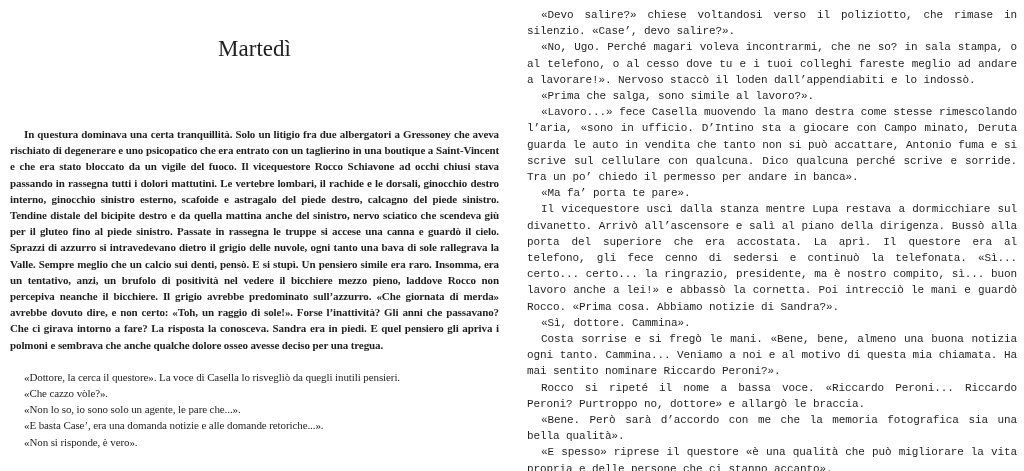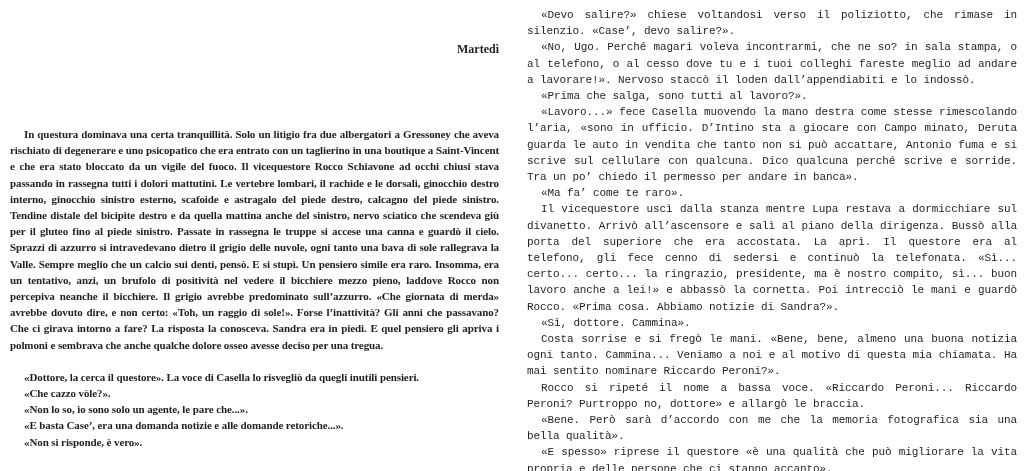--- a/index.html
+++ b/index.html
@@ -37,35 +37,34 @@
     left: 10px;
     width: 489px;
   }
   .page-right {
     left: 527px;
     top: 7px;
     width: 490px;
     font-family: Liberation Mono, monospace;
   }
   .chapter-title {
-    font-size: 12px;
-    font-weight: 700;
-    text-align: right;
+    font-size: 23px;
+    font-weight: 400;
+    text-align: center;
     text-indent: 0;
     letter-spacing: 0;
     line-height: 22px;
     margin: 38px 0 0 0;
   }
   .first-par {
     margin-top: 66px !important;
     font-weight: bold;
   }
   .dialogue-block {
     margin-top: 16px;
-    font-weight: bold;
   }
 </style>
 </head>
 <body style="background: rgb(255, 255, 255); color: rgb(31, 31, 31);">
 
 <div class="spread">
 
   <div class="page page-left">
     <h1 class="chapter-title">Martedì</h1>
     <p class="first-par">In questura dominava una certa tranquillità. Solo un litigio fra due albergatori a Gressoney che aveva rischiato di degenerare e uno psicopatico che era entrato con un taglierino in una boutique a Saint-Vincent e che era stato bloccato da un vigile del fuoco. Il vicequestore Rocco Schiavone ad occhi chiusi stava passando in rassegna tutti i dolori mattutini. Le vertebre lombari, il rachide e le dorsali, ginocchio destro interno, ginocchio sinistro esterno, scafoide e astragalo del piede destro, calcagno del piede sinistro. Tendine distale del bicipite destro e da quella mattina anche del sinistro, nervo sciatico che scendeva giù per il gluteo fino al piede sinistro. Passate in rassegna le truppe si accese una canna e guardò il cielo. Sprazzi di azzurro si intravedevano dietro il grigio delle nuvole, ogni tanto una bava di sole rallegrava la Valle. Sempre meglio che un calcio sui denti, pensò. E si stupì. Un pensiero simile era raro. Insomma, era un tentativo, anzi, un brufolo di positività nel vedere il bicchiere mezzo pieno, laddove Rocco non percepiva neanche il bicchiere. Il grigio avrebbe predominato sull’azzurro. «Che giornata di merda» avrebbe dovuto dire, e non certo: «Toh, un raggio di sole!». Forse l’inattività? Gli anni che passavano? Che ci girava intorno a fare? La risposta la conosceva. Sandra era in piedi. E quel pensiero gli apriva i polmoni e sembrava che anche qualche dolore osseo avesse deciso per una tregua.</p>
@@ -74,23 +73,23 @@
       <p>«Che cazzo vòle?».</p>
       <p>«Non lo so, io sono solo un agente, le pare che...».</p>
       <p>«E basta Case’, era una domanda notizie e alle domande retoriche...».</p>
       <p>«Non si risponde, è vero».</p>
     </div>
   </div>
 
   <div class="page page-right">
     <p>«Devo salire?» chiese voltandosi verso il poliziotto, che rimase in silenzio. «Case’, devo salire?».</p>
     <p>«No, Ugo. Perché magari voleva incontrarmi, che ne so? in sala stampa, o al telefono, o al cesso dove tu e i tuoi colleghi fareste meglio ad andare a lavorare!». Nervoso staccò il loden dall’appendiabiti e lo indossò.</p>
-    <p>«Prima che salga, sono tutti al lavoro?».</p>
+    <p>«Prima che salga, sono simile al lavoro?».</p>
     <p>«Lavoro...» fece Casella muovendo la mano destra come stesse rimescolando l’aria, «sono in ufficio. D’Intino sta a giocare con Campo minato, Deruta guarda le auto in vendita che tanto non si può accat­tare, Antonio fuma e si scrive sul cellulare con qualcuna. Dico qualcuna perché scrive e sorride. Tra un po’ chiedo il permesso per andare in banca».</p>
-    <p>«Ma fa’ come te raro».</p>
+    <p>«Ma fa’ porta te pare».</p>
     <p>Il vicequestore uscì dalla stanza mentre Lupa restava a dormicchiare sul divanetto. Arrivò all’ascensore e salì al piano della dirigenza. Bussò alla porta del superiore che era accostata. La aprì. Il questore era al telefono, gli fece cenno di sedersi e continuò la telefonata. «Sì... certo... certo... la ringra­zio, presidente, ma è nostro compito, sì... buon lavoro anche a lei!» e abbassò la cornetta. Poi intrecciò le mani e guardò Rocco. «Prima cosa. Abbiamo notizie di Sandra?».</p>
     <p>«Sì, dottore. Cammina».</p>
     <p>Costa sorrise e si fregò le mani. «Bene, bene, almeno una buona notizia ogni tanto. Cammina... Veniamo a noi e al motivo di questa mia chiamata. Ha mai sentito nominare Riccardo Peroni?».</p>
     <p>Rocco si ripeté il nome a bassa voce. «Riccardo Peroni... Riccardo Peroni? Purtroppo no, dottore» e allargò le braccia.</p>
     <p>«Bene. Però sarà d’accordo con me che la memoria fotografica sia una bella qualità».</p>
     <p>«E spesso» riprese il questore «è una qualità che può migliorare la vita propria e delle persone che ci stanno accanto».</p>
     <p>«Certo» concordò Schiavone.</p>
     <p>«Sì». Non capiva dove stesse andando a parare.</p>
   </div>
 

